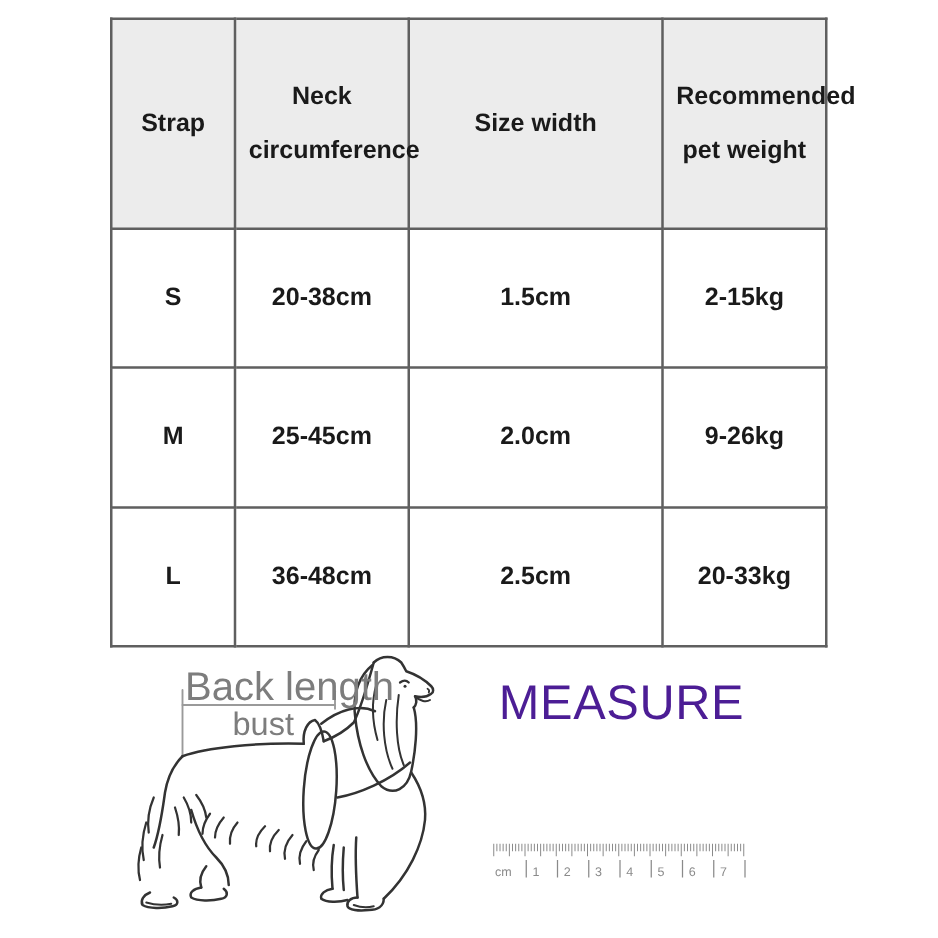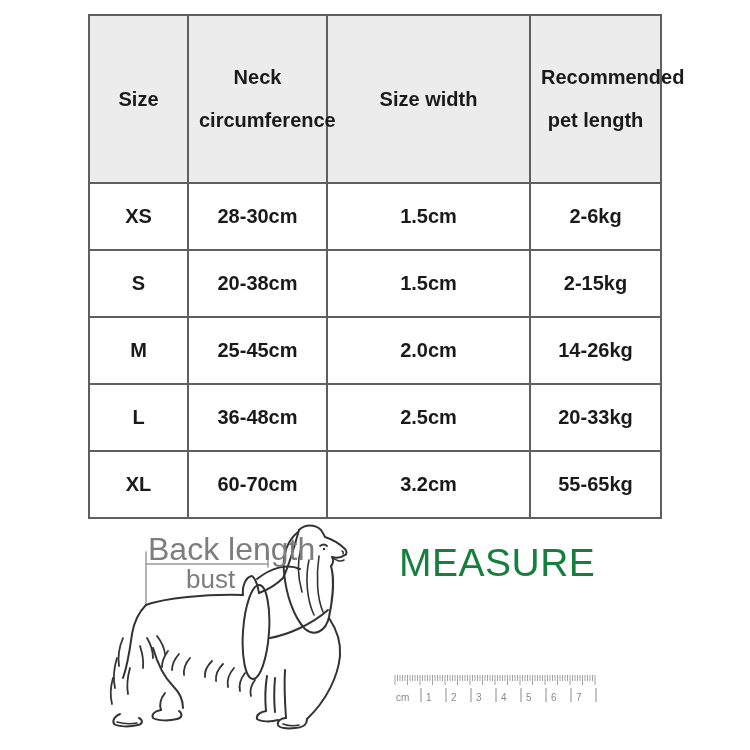--- a/index.html
+++ b/index.html
@@ -21,76 +21,64 @@
   }
   .size-chart thead tr { height:168px; }
   .size-chart thead th { background:var(--header-bg,#ececec); line-height:2.15; padding:0 10px; }
   .size-chart tbody tr { height:67px; }
   
   .diagram-label { position:absolute; color:var(--label-color,#7d7d7d); white-space:nowrap; }
   .back-length-label { left:148px; top:531px; font-size:32px; }
   .bust-label { left:186px; top:564px; font-size:26px; }
   .measure-title {
     position:absolute; left:399px; top:541px;
-    font-size:39px; font-weight:500; letter-spacing:0.5px; color:#15803d;
+    font-size:39px; font-weight:500; letter-spacing:0.5px; color:#4c1d95;
   }
   .dog-svg { position:absolute; left:95px; top:518px; width:310px; height:232px; }
   .ruler-svg { position:absolute; left:393px; top:672px; width:214px; height:40px; }
   svg text { font-family:"Liberation Sans", sans-serif; }
 </style>
 </head>
 <body style="--header-bg: #ececec; --border-color: #5f5f5f; --label-color: #7d7d7d;">
 
 <div class="stage">
 
   <table class="size-chart">
     <colgroup>
       <col style="width:99px">
         <col style="width:139px">
         <col style="width:203px">
         <col style="width:131px">
     </colgroup>
     <thead>
       <tr>
-        <th>Size</th>
+        <th>Strap</th>
         <th>Neck circumference</th>
         <th>Size width</th>
-        <th>Recommended pet length</th>
+        <th>Recommended pet weight</th>
       </tr>
     </thead>
     <tbody>
-      <tr>
-        <td>XS</td>
-        <td>28-30cm</td>
-        <td>1.5cm</td>
-        <td>2-6kg</td>
-      </tr>
       <tr>
         <td>S</td>
         <td>20-38cm</td>
         <td>1.5cm</td>
         <td>2-15kg</td>
       </tr>
       <tr>
         <td>M</td>
         <td>25-45cm</td>
         <td>2.0cm</td>
-        <td>14-26kg</td>
+        <td>9-26kg</td>
       </tr>
       <tr>
         <td>L</td>
         <td>36-48cm</td>
         <td>2.5cm</td>
         <td>20-33kg</td>
-      </tr>
-      <tr>
-        <td>XL</td>
-        <td>60-70cm</td>
-        <td>3.2cm</td>
-        <td>55-65kg</td>
       </tr>
     </tbody>
   </table>
 
   <svg class="dog-svg" viewBox="0 0 310 232" fill="none" stroke-linecap="round" stroke-linejoin="round">
 
     <g stroke="#9a9a9a" stroke-width="1.5">
       <path d="M51,34 L51,87"></path>
       <path d="M51,46 L173,46"></path>
       <path d="M173,35 L173,49"></path>

